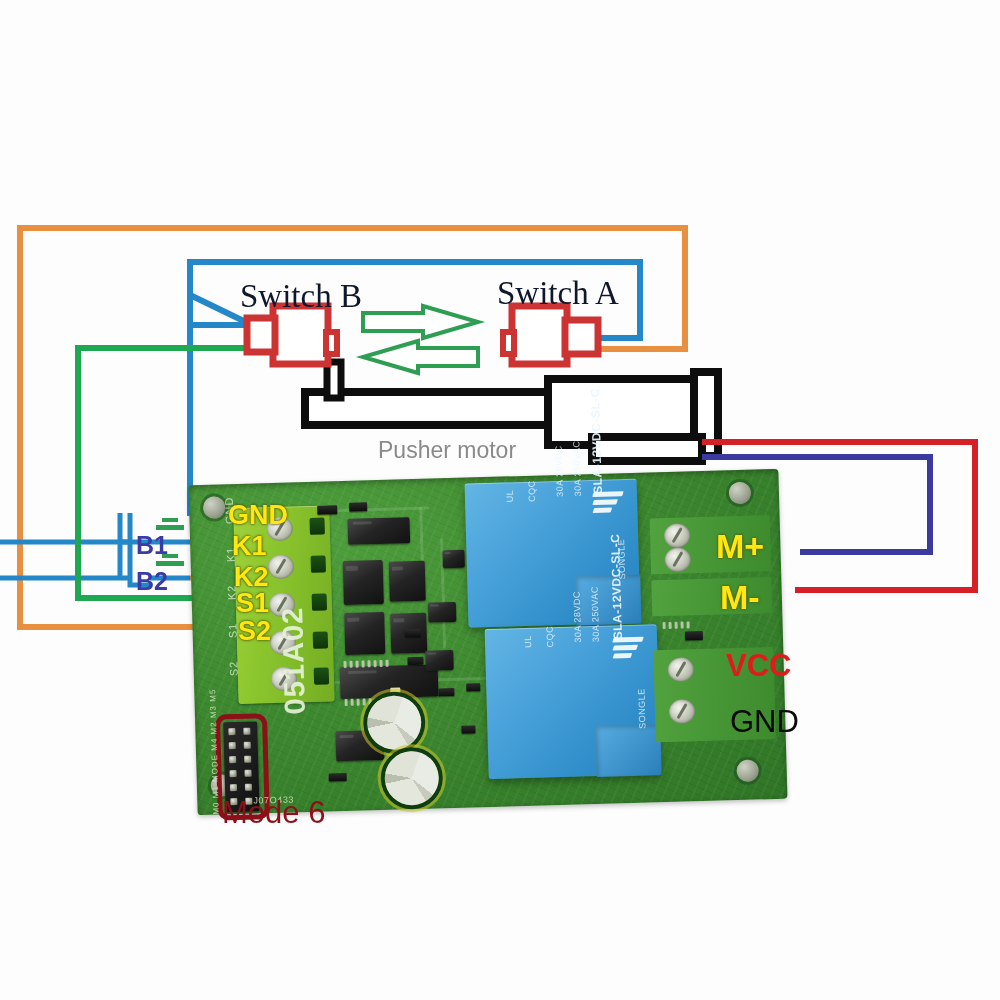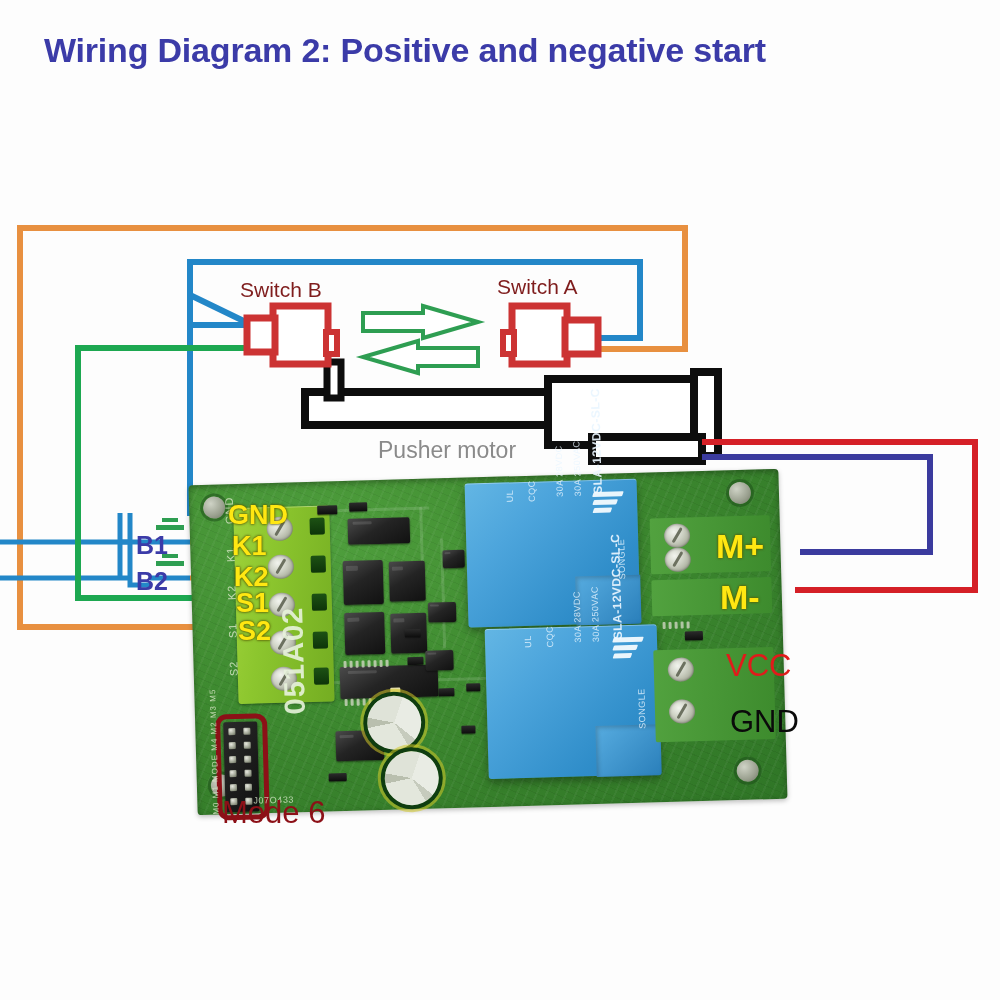--- a/index.html
+++ b/index.html
@@ -17,21 +17,21 @@
     color:#3b3ba8;font-size:34px;font-weight:700;line-height:1.45;
     letter-spacing:-0.2px;
   }
   #title .l{display:block;}
 
   
   svg#wires{position:absolute;left:0;top:0;width:1000px;height:1000px;}
 
   
   .lbl{position:absolute;white-space:nowrap;}
-  .lbl-switch{color:#7f1d1d;font-size:21px;}
+  .lbl-switch{color:#0f172a;font-size:33px;font-family:Liberation Serif, serif;}
   .lbl-motor{color:#8a8a8a;font-size:23px;}
   .lbl-btn{color:#3b3ba8;font-size:25px;font-weight:700;}
   .lbl-term-y{color:#ffe712;font-size:27px;font-weight:700;
               text-shadow:0 0 2px #6b6b00,0 0 3px #4a4a00;}
   .lbl-vcc{color:#e01b1b;font-size:31px;font-weight:500;}
   .lbl-gnd{color:#0a0a0a;font-size:31px;font-weight:500;}
   .lbl-mode{color:#8c1017;font-size:31px;}
 
   
   #pcb{
@@ -159,21 +159,20 @@
     position:absolute;border-radius:2px;
     background:linear-gradient(95deg,#52a23f,#3d8b2d);
   }
 </style>
 </head>
 <body>
 
 <div id="stage">
 
   <div id="title">
-    <span class="l">Wiring Diagram 2: Positive and negative start</span>
   </div>
 
   <svg id="wires" viewBox="0 0 1000 1000">
 
     <g>
       <path d="M 385 627 L 20 627 L 20 228 L 685 228 L 685 349 L 598 349" fill="none" stroke="#e89040" stroke-width="6" stroke-linejoin="miter"></path>
 
       <path d="M 190 542 L 385 542" fill="none" stroke="#e89040" stroke-width="5"></path>
       <path d="M 190 578 L 385 578" fill="none" stroke="#e89040" stroke-width="5"></path>
       <circle cx="598" cy="349" r="4.5" fill="#e89040"></circle>
@@ -402,18 +401,18 @@
   <div class="lbl lbl-btn" style="left:136px;top:567px;">B2</div>
 
   <div class="lbl lbl-term-y" style="left:228px;top:500px;">GND</div>
   <div class="lbl lbl-term-y" style="left:232px;top:531px;">K1</div>
   <div class="lbl lbl-term-y" style="left:234px;top:562px;">K2</div>
   <div class="lbl lbl-term-y" style="left:236px;top:588px;">S1</div>
   <div class="lbl lbl-term-y" style="left:238px;top:616px;">S2</div>
 
   <div class="lbl lbl-term-y" style="left:716px;top:527px;font-size:34px;">M+</div>
   <div class="lbl lbl-term-y" style="left:720px;top:578px;font-size:34px;">M-</div>
-  <div class="lbl lbl-vcc" style="left:726px;top:648px;">VCC</div>
+  <div class="lbl lbl-vcc" style="left:726px;top:648px;font-weight:bold;">VCC</div>
   <div class="lbl lbl-gnd" style="left:730px;top:704px;">GND</div>
 
   <div class="lbl lbl-mode" style="left:222px;top:795px;">Mode 6</div>
 
 </div>
 
 </body></html>

